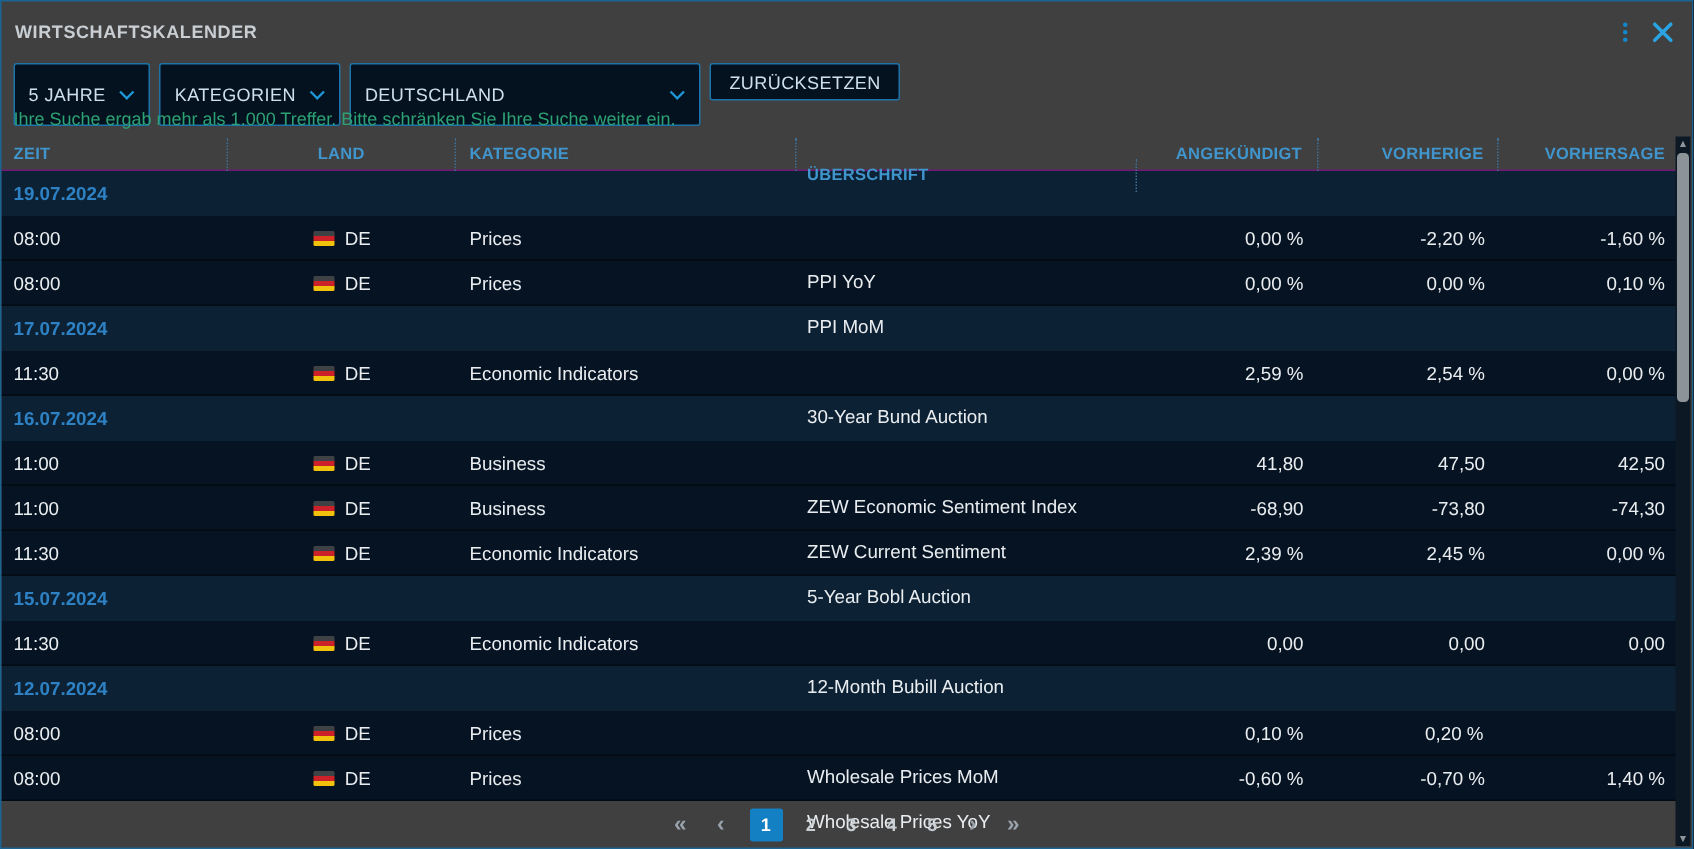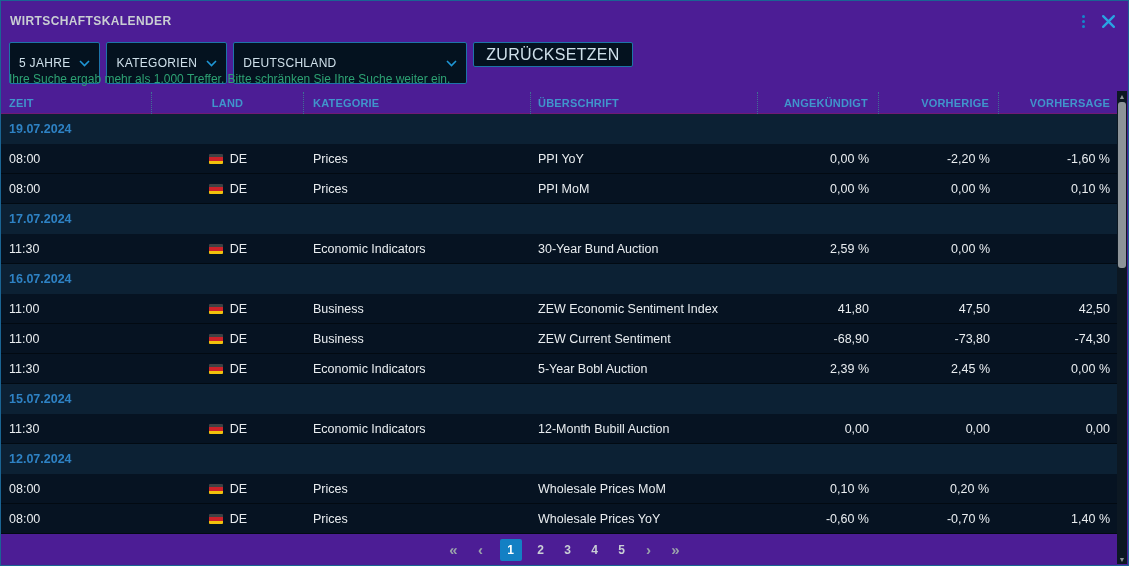--- a/index.html
+++ b/index.html
@@ -1,21 +1,21 @@
 <!DOCTYPE html>
 <html><head>
 <meta charset="utf-8">
 <style>
   * { margin:0; padding:0; box-sizing:border-box; }
   html,body { background:#000; }
   body { font-family:"Liberation Sans", sans-serif; }
 
   .panel {
     position:relative; width:1129px; height:566px;
-    background:#4c1d95; border:1px solid #1a6493;
+    background:#404040; border:1px solid #1a6493;
     color:#e9edf0; overflow:hidden;
   }
 
   
   .titlebar { height:40px; display:flex; align-items:center; padding:0 12px 0 9px; }
   .title { font-size:12px; font-weight:700; letter-spacing:.4px; color:#c9ced3; }
   .title-actions { margin-left:auto; display:flex; align-items:center; gap:14px; }
   .kebab { display:flex; flex-direction:column; gap:2px; padding:2px; cursor:pointer; }
   .kebab i { width:3px; height:3px; border-radius:50%; background:#1287cc; }
   .close-btn { display:flex; align-items:center; cursor:pointer; }
@@ -23,41 +23,41 @@
   
   .filters { height:25px; margin:1px 8px 0 8px; display:flex; gap:6px; }
   .sel {
     height:42px; display:flex; align-items:center; gap:9px;
     border:1px solid #1d74a8; border-radius:2px; padding:0 9px;
     font-size:12px; letter-spacing:.3px; color:#cfe0ea; background:#04121f; cursor:pointer;
   }
   .sel.country { width:234px; justify-content:space-between; }
   .reset {
     height:25px; border:1px solid #1d74a8; border-radius:2px; background:#04121f;
-    color:#cfe0ea; font-size:16px; letter-spacing:.3px; padding:0 12px;
+    color:#cfe0ea; font-size:12px; letter-spacing:.3px; padding:0 12px;
     font-family:"Liberation Sans", sans-serif; cursor:pointer;
   }
   .warning { height:20px; margin:4px 8px 0; font-size:12px; line-height:16px; color:#2da173; }
 
   
   .table { width:1117px; margin-top:1px; }
   .tr { display:flex; width:1117px; }
   .thead { height:22px; border-bottom:1px solid #701a75; align-items:center; }
   .th {
     height:22px; display:flex; align-items:center;
     font-size:11px; font-weight:700; color:#4095cc; letter-spacing:.2px;
     border-right:1px dotted #3f6f94;
   }
   .th:last-child { border-right:none; }
   .td { height:30px; display:flex; align-items:center; font-size:12.5px; color:#e9edf0; overflow:hidden; white-space:nowrap; }
 
   .c-zeit { width:151px; padding-left:8px; }
   .c-land { width:152px; justify-content:center; }
   .c-kat  { width:227px; padding-left:9px; }
-  .c-head { width:227px; padding-left:7px; }
+  .c-head { width:227px; padding-left:7px;margin-top:29px; }
   .c-ang  { width:121px; justify-content:flex-end; padding-right:10px; }
   .c-vorh { width:120px; justify-content:flex-end; padding-right:9px; }
   .c-vors { width:119px; justify-content:flex-end; padding-right:8px; }
 
   .row-date { height:30px; background:#0c2134; }
   .row-date .date { height:30px; display:flex; align-items:center; padding-left:8px;
     font-size:12.5px; font-weight:700; color:#2e82c4; }
   .row-data { height:30px; background:#061322; border-bottom:1px solid #020a12; }
 
   .flag { width:14px; height:10px; margin-right:7px; border-radius:1px; flex:none;
@@ -176,20 +176,21 @@
     </div>
     <div class="tr row-data">
       <div class="td c-zeit">11:30</div>
       <div class="td c-land">
         <span class="flag"></span>
         <span>DE</span>
       </div>
       <div class="td c-kat">Economic Indicators</div>
       <div class="td c-head">30-Year Bund Auction</div>
       <div class="td c-ang">2,59 %</div>
+      <div class="td c-vorh">2,54 %</div>
       <div class="td c-vors">0,00 %</div>
     </div>
 
     <div class="tr row-date">
       <div class="date">16.07.2024</div>
     </div>
     <div class="tr row-data">
       <div class="td c-zeit">11:00</div>
       <div class="td c-land">
         <span class="flag"></span>

